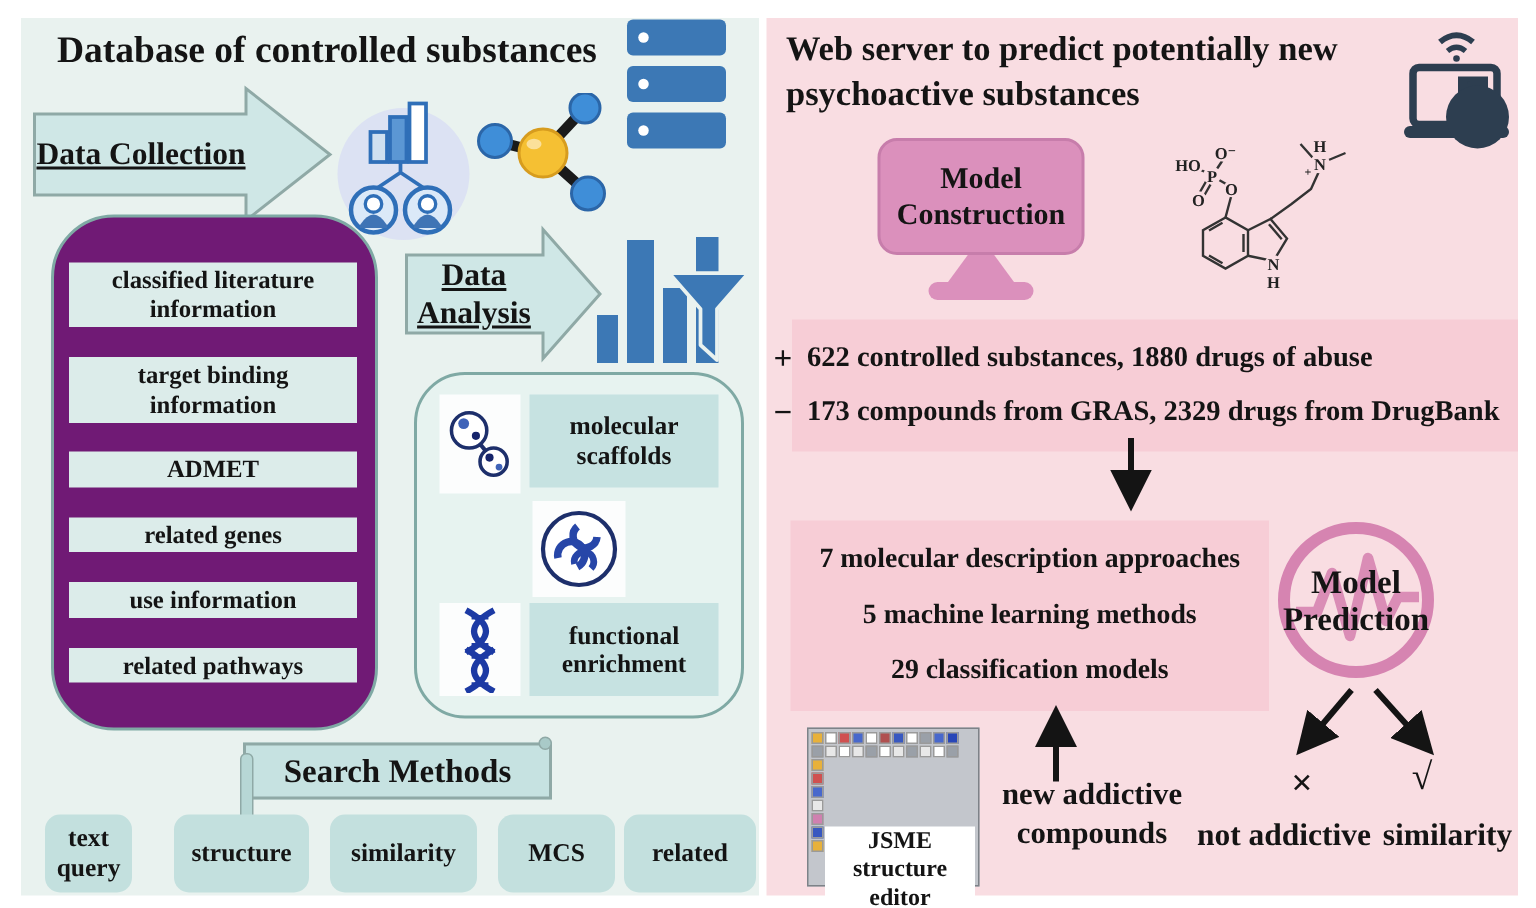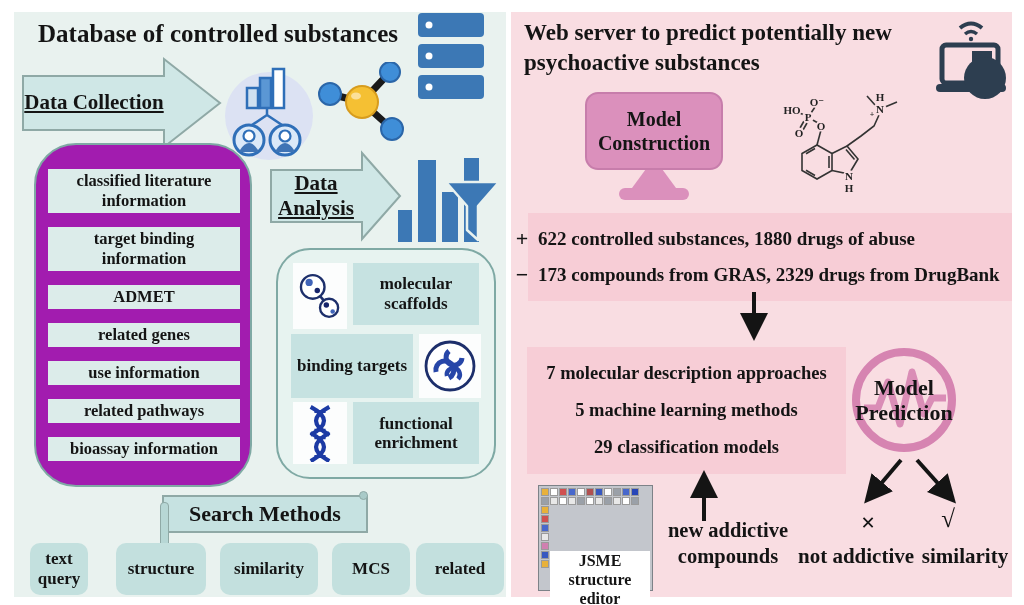--- a/index.html
+++ b/index.html
@@ -14,22 +14,22 @@
   .panel { position: absolute; top: 12px; height: 585px; }
   .panel-left  { left: 14px;  width: 492px; background: #e9f2ef; }
   .panel-right { left: 511px; width: 501px; background: #f9dde2; }
 
   
   .l-title { left: 24px; top: 8px; font-size: 25px; white-space: nowrap; }
   .arrow-wrap { position: absolute; }
   .arrow-label { position: absolute; display: flex; align-items: center; justify-content: center;
                  text-align: center; font-size: 21px; line-height: 1.2; text-decoration: underline; }
   .info-box { left: 20px; top: 131px; width: 218px; height: 344px;
-              border: 2px solid #7fa9a4; border-radius: 42px; background: #a21caf;
-              display: flex; flex-direction: column; justify-content: space-evenly; align-items: flex-start;
+              border: 2px solid #7fa9a4; border-radius: 42px; background: #701a75;
+              display: flex; flex-direction: column; justify-content: space-evenly; align-items: flex-end;
               padding: 10px 12px; }
   .tile { width: 192px; background: #dcecea; text-align: center; font-size: 16.5px;
           line-height: 1.2; padding: 2px; }
   .analysis-box { left: 262px; top: 236px; width: 220px; height: 231px;
                   border: 2px solid #7fa9a4; border-radius: 34px; background: #e7f3f0;
                   display: flex; flex-direction: column; justify-content: space-evenly; padding: 8px 10px; }
   .a-row { display: flex; justify-content: center; gap: 6px; }
   .icon-tile { background: #fcfdfd; display: flex; align-items: center; justify-content: center; }
   .teal-tile { background: #c6e2e1; display: flex; align-items: center; justify-content: center;
                text-align: center; font-size: 17px; line-height: 1.15; padding: 4px; }
@@ -145,21 +145,20 @@
       <circle cx="12" cy="75" r="3.5" fill="#ffffff"></circle>
     </svg>
 
     <div class="abs info-box">
       <div class="tile">classified literature information</div>
       <div class="tile">target binding information</div>
       <div class="tile">ADMET</div>
       <div class="tile">related genes</div>
       <div class="tile">use information</div>
       <div class="tile">related pathways</div>
-      <div class="tile">bioassay information</div>
     </div>
 
     <div class="arrow-wrap" style="left:256px; top:137px; width:132px; height:94px;">
       <svg width="132" height="94" viewBox="0 0 132 94">
         <polygon points="1,21 92,21 92,4 130,47 92,90 92,73 1,73" fill="#cfe7e6" stroke="#8fa9a6" stroke-width="2"></polygon>
       </svg>
       <span class="arrow-label" style="left:0; top:19px; width:92px; height:56px;">Data Analysis</span>
     </div>
 
     <svg class="abs" style="left:382px; top:136px;" width="104" height="100" viewBox="0 0 104 100">
@@ -181,23 +180,20 @@
             <circle cx="37" cy="45" r="10" fill="#ffffff" stroke="#1d2f6b" stroke-width="2.6"></circle>
             <circle cx="34" cy="42" r="3" fill="#16246b"></circle>
             <circle cx="41" cy="49" r="2.5" fill="#3f63b8"></circle>
           </svg>
         </div>
         <div class="teal-tile" style="width:126px; height:62px;">
             <span>molecular scaffolds</span>
           </div>
       </div>
       <div class="a-row">
-        <div class="teal-tile" style="width:122px; height:64px;">
-            <span>binding targets</span>
-          </div>
         <div class="icon-tile" style="width:62px; height:64px;">
           <svg width="56" height="56" viewBox="0 0 56 56">
             <circle cx="28" cy="28" r="24" fill="#ffffff" stroke="#1d2f6b" stroke-width="2.8"></circle>
             <path d="M14,34 a9,9 0 1 1 13,6" fill="none" stroke="#2746a8" stroke-width="5"></path>
             <path d="M27,13 a8,8 0 1 0 13,7" fill="none" stroke="#2746a8" stroke-width="5"></path>
             <path d="M25,38 a6.5,6.5 0 1 1 11,3" fill="none" stroke="#2746a8" stroke-width="4.5"></path>
           </svg>
         </div>
       </div>
       <div class="a-row">

